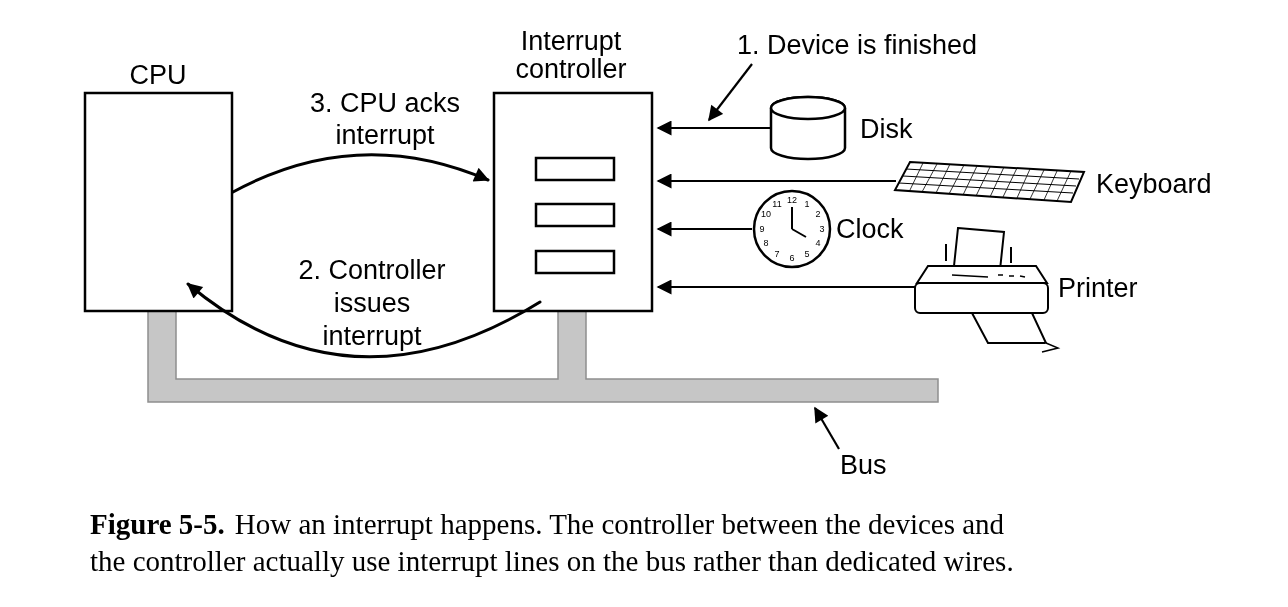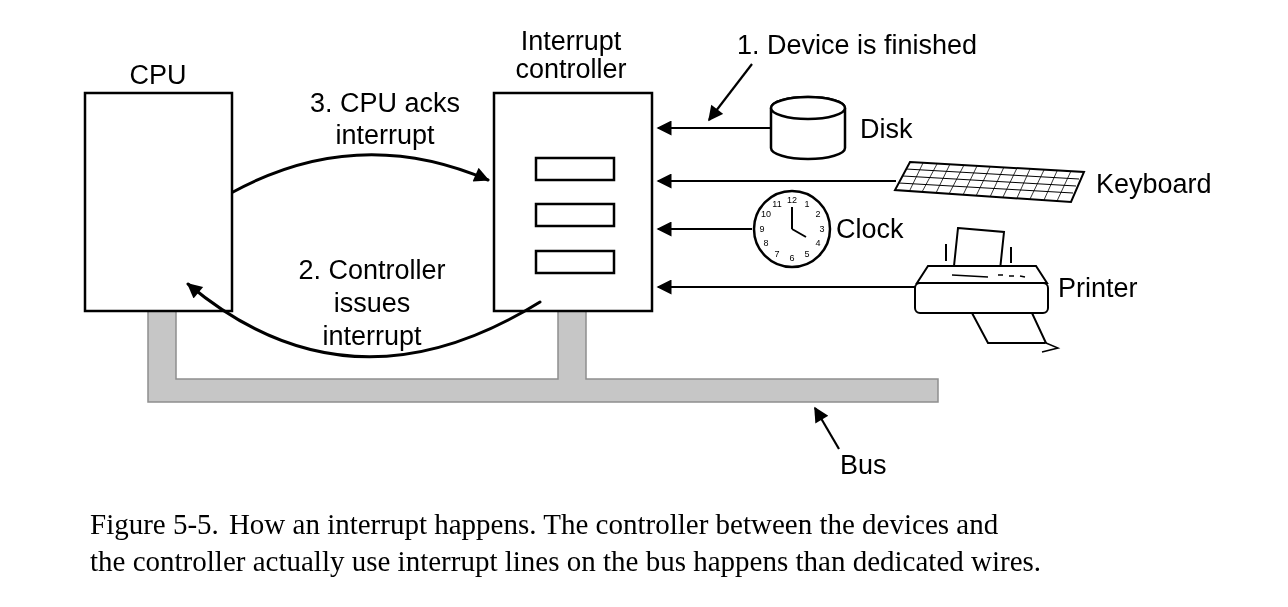--- a/index.html
+++ b/index.html
@@ -32,21 +32,21 @@
     width: 1160px;
     font-family: "Liberation Serif", serif;
     font-size: 29px;
     line-height: 37px;
     color: #000000;
   }
   .caption .cap-line {
     white-space: nowrap;
   }
   .caption .fig-label {
-    font-weight: normal;
+    font-weight: bold;
     margin-right: 10px;
     margin-top: 15px;
   }
 </style>
 </head>
 <body>
 
 <div class="page">
 
   <svg width="1288" height="500" viewBox="0 0 1288 500">
@@ -131,16 +131,16 @@
 
     <line x1="839" y1="449" x2="815" y2="408" stroke="#000000" stroke-width="2.2" marker-end="url(#ah)"></line>
     <text class="diagram-label" x="840" y="474">Bus</text>
   </svg>
 
   
   <div class="caption">
     <div class="cap-line">
       <span class="fig-label">Figure 5-5.</span><span>How an interrupt happens. The controller between the devices and</span>
     </div>
-    <div class="cap-line">the controller actually use interrupt lines on the bus happens than dedicated wires.</div>
+    <div class="cap-line">the controller actually use interrupt lines on the bus rather than dedicated wires.</div>
   </div>
 
 </div>
 
 </body></html>

